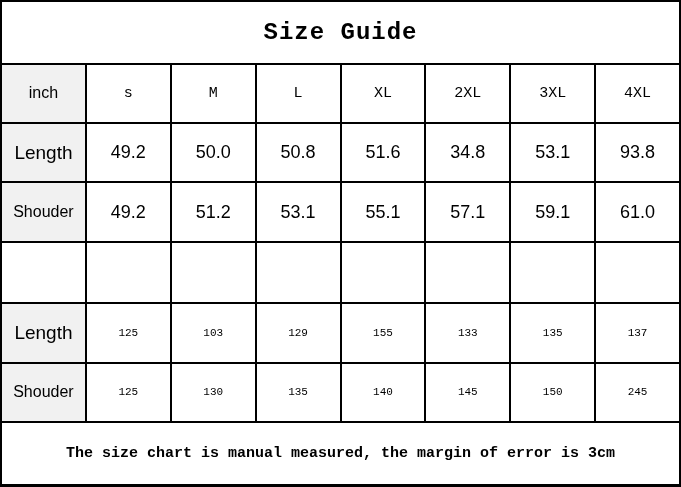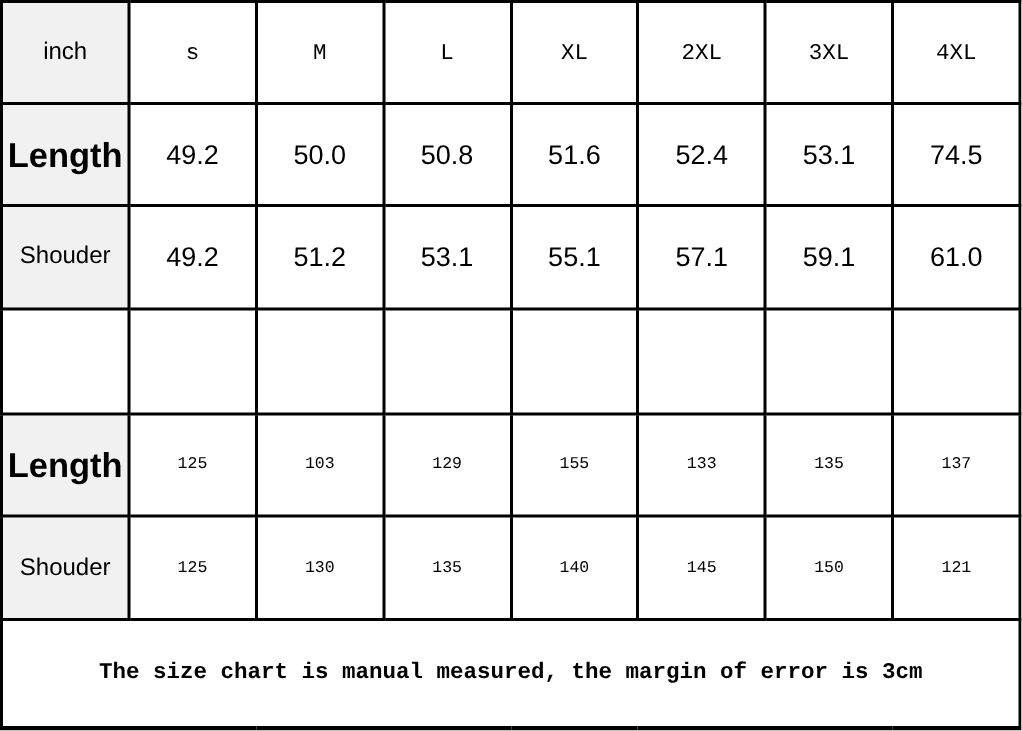--- a/index.html
+++ b/index.html
@@ -36,21 +36,21 @@
     letter-spacing: 1px;
   }
   tr.r { height: 52px; }
   tr.spacer { height: 54px; }
   .label-cell {
     background: #f1f1f1;
     font-family: "Liberation Sans", sans-serif;
     font-size: 16px;
     margin-top: 41px;
   }
-  .label-cell.bold { font-weight: bold; font-size: 23px; }
+  .label-cell.bold { font-weight: normal; font-size: 19px; }
   .size-cell {
     font-family: "Liberation Mono", "DejaVu Sans Mono", monospace;
     font-size: 15px;
   }
   .val-sans {
     font-family: "Liberation Sans", sans-serif;
     font-size: 18px;
     border-radius: 12px;
   }
   .val-mono {
@@ -62,40 +62,43 @@
     font-family: "Liberation Mono", "DejaVu Sans Mono", monospace;
     font-weight: bold;
     font-size: 15px;
   }
 </style>
 </head>
 <body>
 
 <table class="size-guide">
   <tbody>
+      <tr class="title-row">
+    <td colspan="8">Size Guide</td>
+  </tr>
 
   <tr class="r">
     <td class="label-cell">inch</td>
     <td class="size-cell">s</td>
     <td class="size-cell">M</td>
     <td class="size-cell">L</td>
     <td class="size-cell">XL</td>
     <td class="size-cell">2XL</td>
     <td class="size-cell">3XL</td>
     <td class="size-cell">4XL</td>
   </tr>
   <tr class="r">
     <td class="label-cell bold">Length</td>
     <td class="val-sans">49.2</td>
     <td class="val-sans">50.0</td>
     <td class="val-sans">50.8</td>
     <td class="val-sans">51.6</td>
-    <td class="val-sans">52.4</td>
+    <td class="val-sans">34.8</td>
     <td class="val-sans">53.1</td>
-    <td class="val-sans">74.5</td>
+    <td class="val-sans">93.8</td>
   </tr>
   <tr class="r">
     <td class="label-cell">Shouder</td>
     <td class="val-sans">49.2</td>
     <td class="val-sans">51.2</td>
     <td class="val-sans">53.1</td>
     <td class="val-sans">55.1</td>
     <td class="val-sans">57.1</td>
     <td class="val-sans">59.1</td>
     <td class="val-sans">61.0</td>
@@ -123,20 +126,20 @@
     <td class="val-mono">137</td>
   </tr>
   <tr class="r">
     <td class="label-cell">Shouder</td>
     <td class="val-mono">125</td>
     <td class="val-mono">130</td>
     <td class="val-mono">135</td>
     <td class="val-mono">140</td>
     <td class="val-mono">145</td>
     <td class="val-mono">150</td>
-    <td class="val-mono">121</td>
+    <td class="val-mono">245</td>
   </tr>
 
   <tr class="footer-row">
     <td colspan="8">The size chart is manual measured, the margin of error is 3cm</td>
   </tr>
 </tbody>
   </table>
 
 </body></html>

